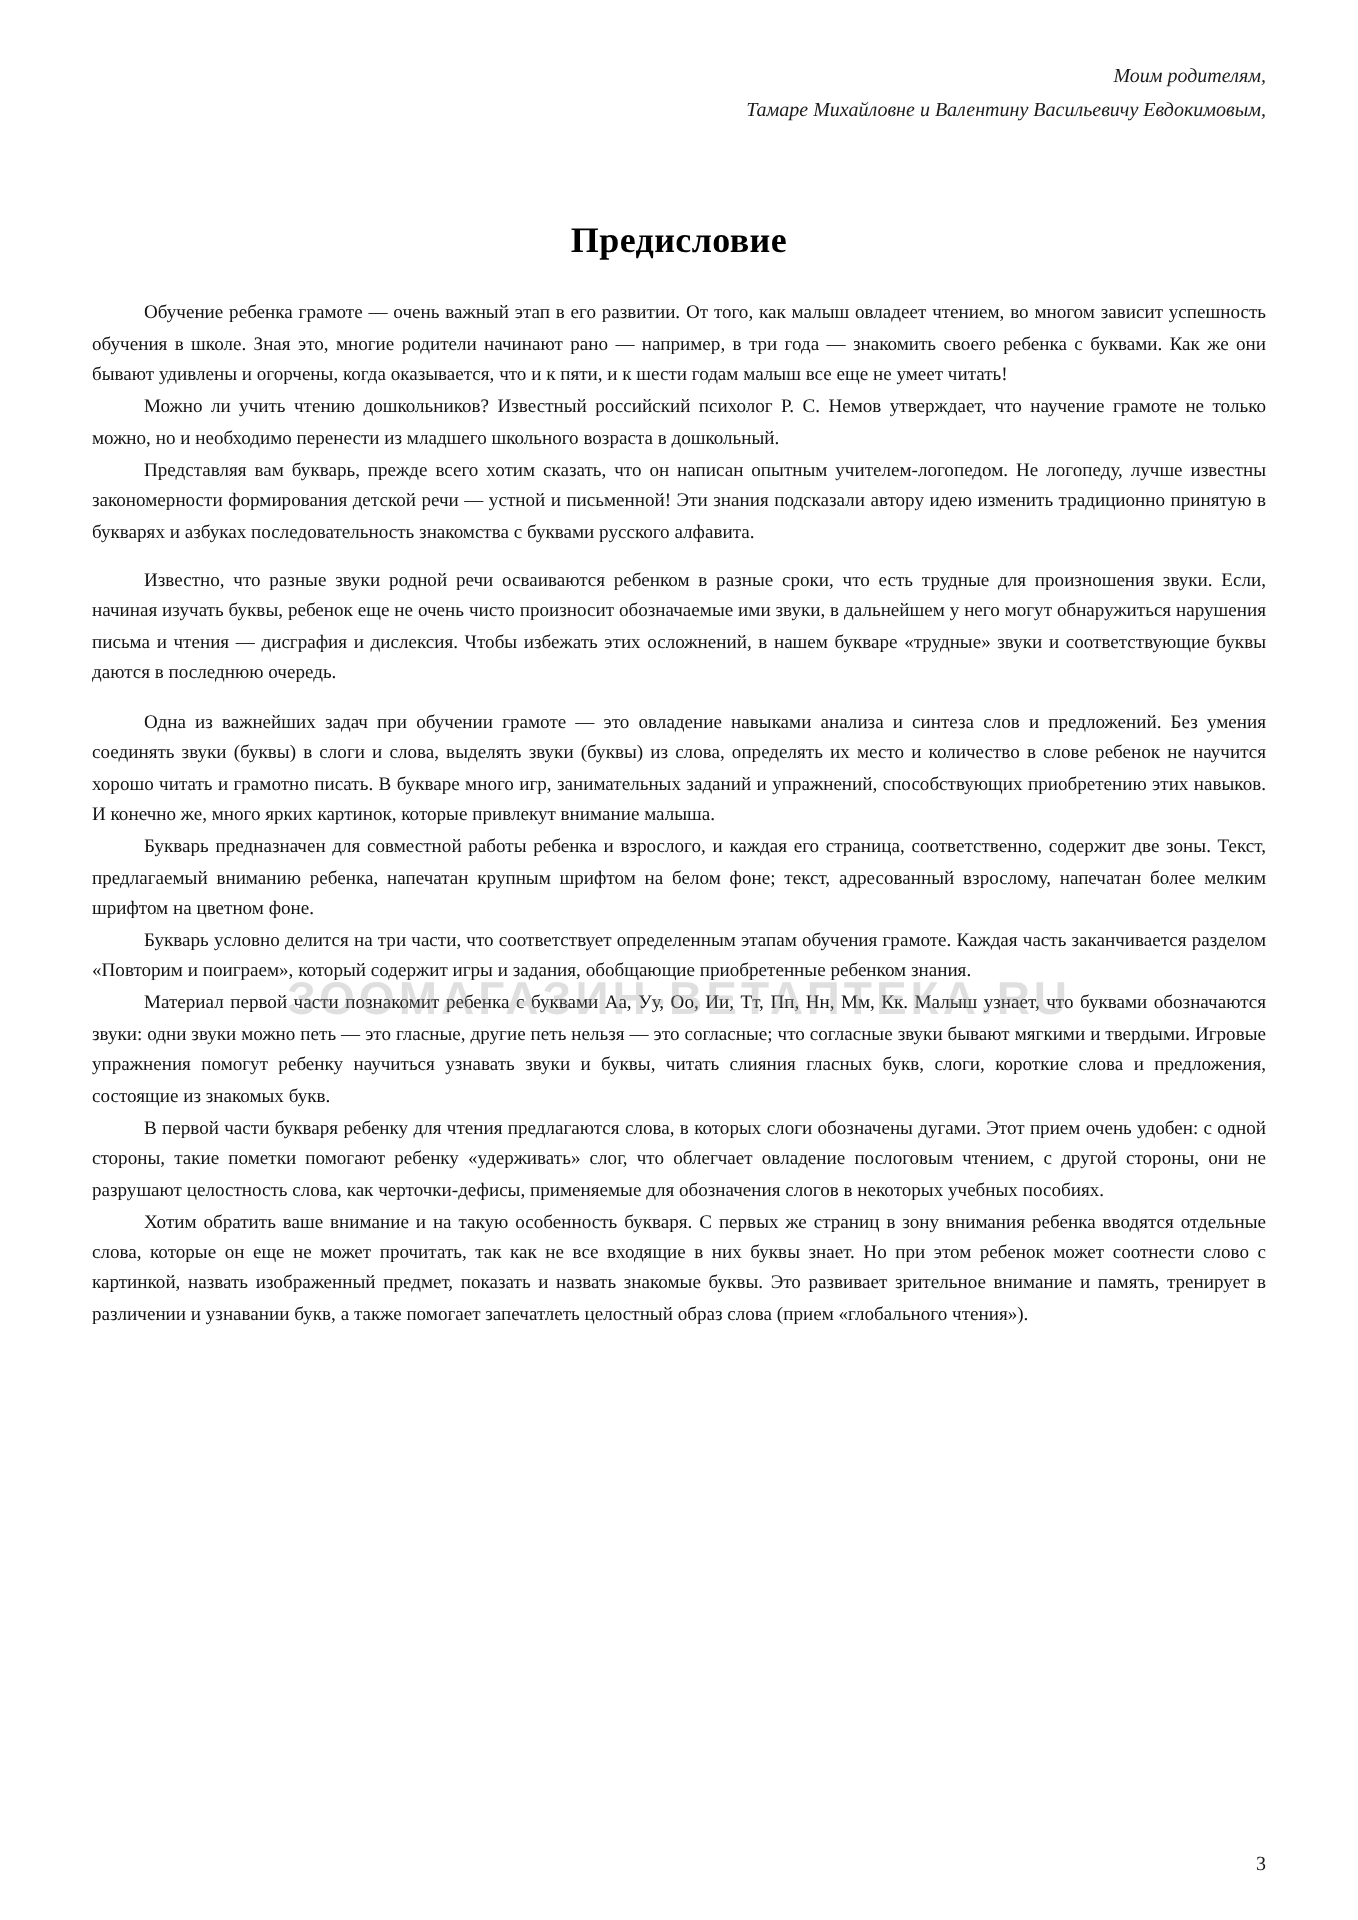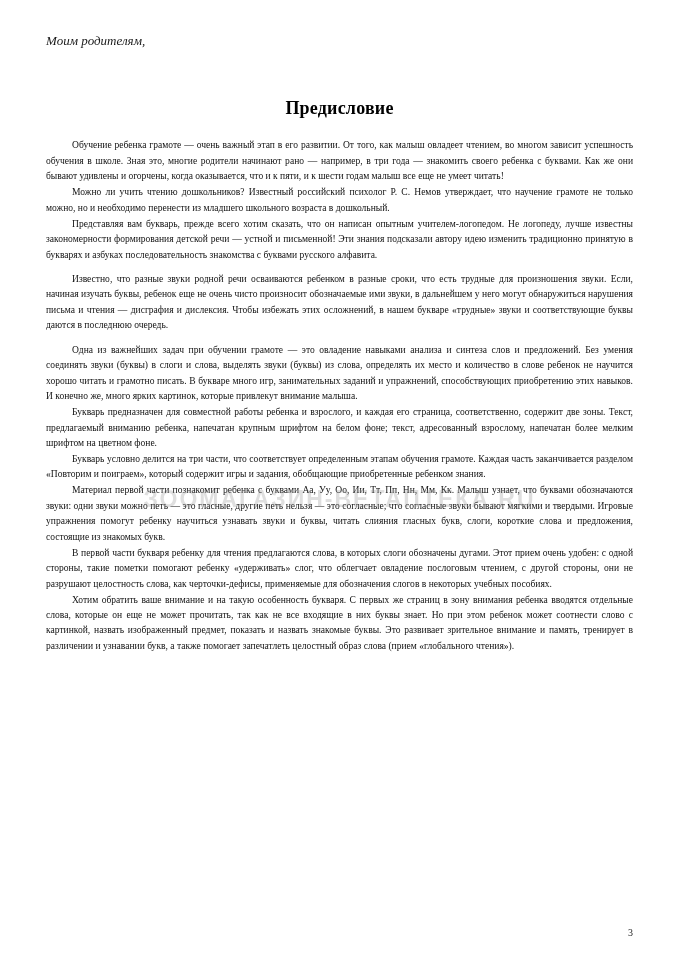--- a/index.html
+++ b/index.html
@@ -15,23 +15,23 @@
     color: #1a1a1a;
     overflow: hidden;
   }
   .page {
     position: absolute;
     inset: 0;
     padding: 26px 46px 20px 46px;
     box-sizing: border-box;
   }
   .dedication {
-    text-align: left;
+    text-align: right;
     font-style: italic;
-    font-size: 13px;
+    font-size: 10px;
     line-height: 1.72;
     color: #1a1a1a;
     margin: 0 0 0 0;
     padding-top: 4px;
   }
   .dedication div {
     white-space: nowrap;
   }
   h1.title {
     text-align: center;
@@ -81,20 +81,21 @@
     color: #1a1a1a;
   }
 </style>
 </head>
 <body>
 
 <div class="page">
 
   <div class="dedication">
     <div>Моим родителям,</div>
+    <div>Тамаре Михайловне и Валентину Васильевичу Евдокимовым,</div>
   </div>
 
   <h1 class="title">Предисловие</h1>
 
   <div class="body-text">
     <p>Обучение ребенка грамоте — очень важный этап в его развитии. От того, как малыш овладеет чтением, во многом зависит успешность обучения в школе. Зная это, многие родители начинают рано — например, в три года — знакомить своего ребенка с буквами. Как же они бывают удивлены и огорчены, когда оказывается, что и к пяти, и к шести годам малыш все еще не умеет читать!</p>
     <p>Можно ли учить чтению дошкольников? Известный российский психолог Р. С. Немов утверждает, что научение грамоте не только можно, но и необходимо перенести из младшего школьного возраста в дошкольный.</p>
     <p>Представляя вам букварь, прежде всего хотим сказать, что он написан опытным учителем-логопедом. Не логопеду, лучше известны закономерности формирования детской речи — устной и письменной! Эти знания подсказали автору идею изменить традиционно принятую в букварях и азбуках последовательность знакомства с буквами русского алфавита.</p>
     <p class="gap">Известно, что разные звуки родной речи осваиваются ребенком в разные сроки, что есть трудные для произношения звуки. Если, начиная изучать буквы, ребенок еще не очень чисто произносит обозначаемые ими звуки, в дальнейшем у него могут обнаружиться нарушения письма и чтения — дисграфия и дислексия. Чтобы избежать этих осложнений, в нашем букваре «трудные» звуки и соответствующие буквы даются в последнюю очередь.</p>
     <p class="gap">Одна из важнейших задач при обучении грамоте — это овладение навыками анализа и синтеза слов и предложений. Без умения соединять звуки (буквы) в слоги и слова, выделять звуки (буквы) из слова, определять их место и количество в слове ребенок не научится хорошо читать и грамотно писать. В букваре много игр, занимательных заданий и упражнений, способствующих приобретению этих навыков. И конечно же, много ярких картинок, которые привлекут внимание малыша.</p>

